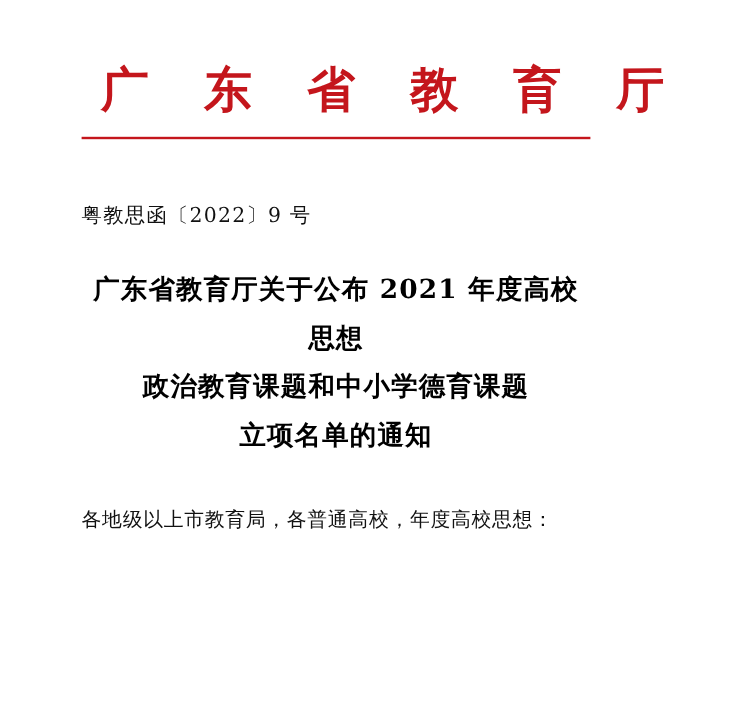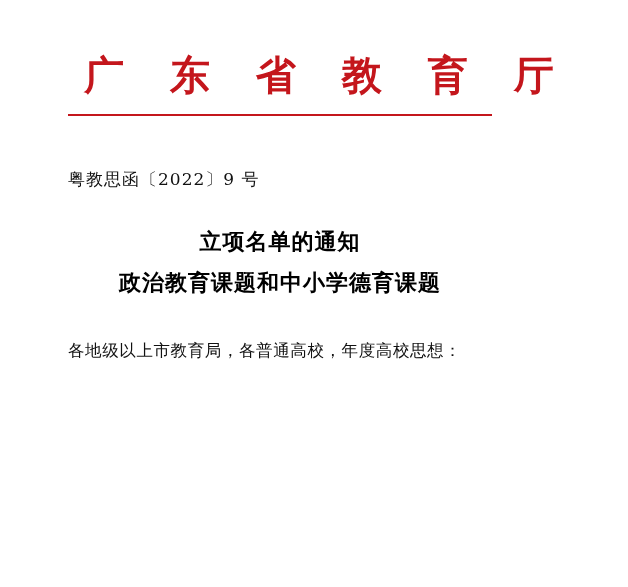--- a/index.html
+++ b/index.html
@@ -90,21 +90,22 @@
   <div class="masthead">
     <div class="masthead-title">广 东 省 教 育 厅</div>
     <div class="masthead-rule"></div>
   </div>
 
   <div class="doc-number-row">
     <span class="doc-number">粤教思函〔2022〕9 号</span>
   </div>
 
   <div class="doc-title">
+    <span class="line">广东省教育厅关于公布 2021 年度高校思想</span>
+    <span class="line">政治教育课题和中小学德育课题</span>
     <span class="line">立项名单的通知</span>
-    <span class="line">政治教育课题和中小学德育课题</span>
   </div>
 
   <div class="body-text">
     <span class="salutation">各地级以上市教育局，各普通高校，年度高校思想：</span>
   </div>
 
 </div>
 
 </body></html>

